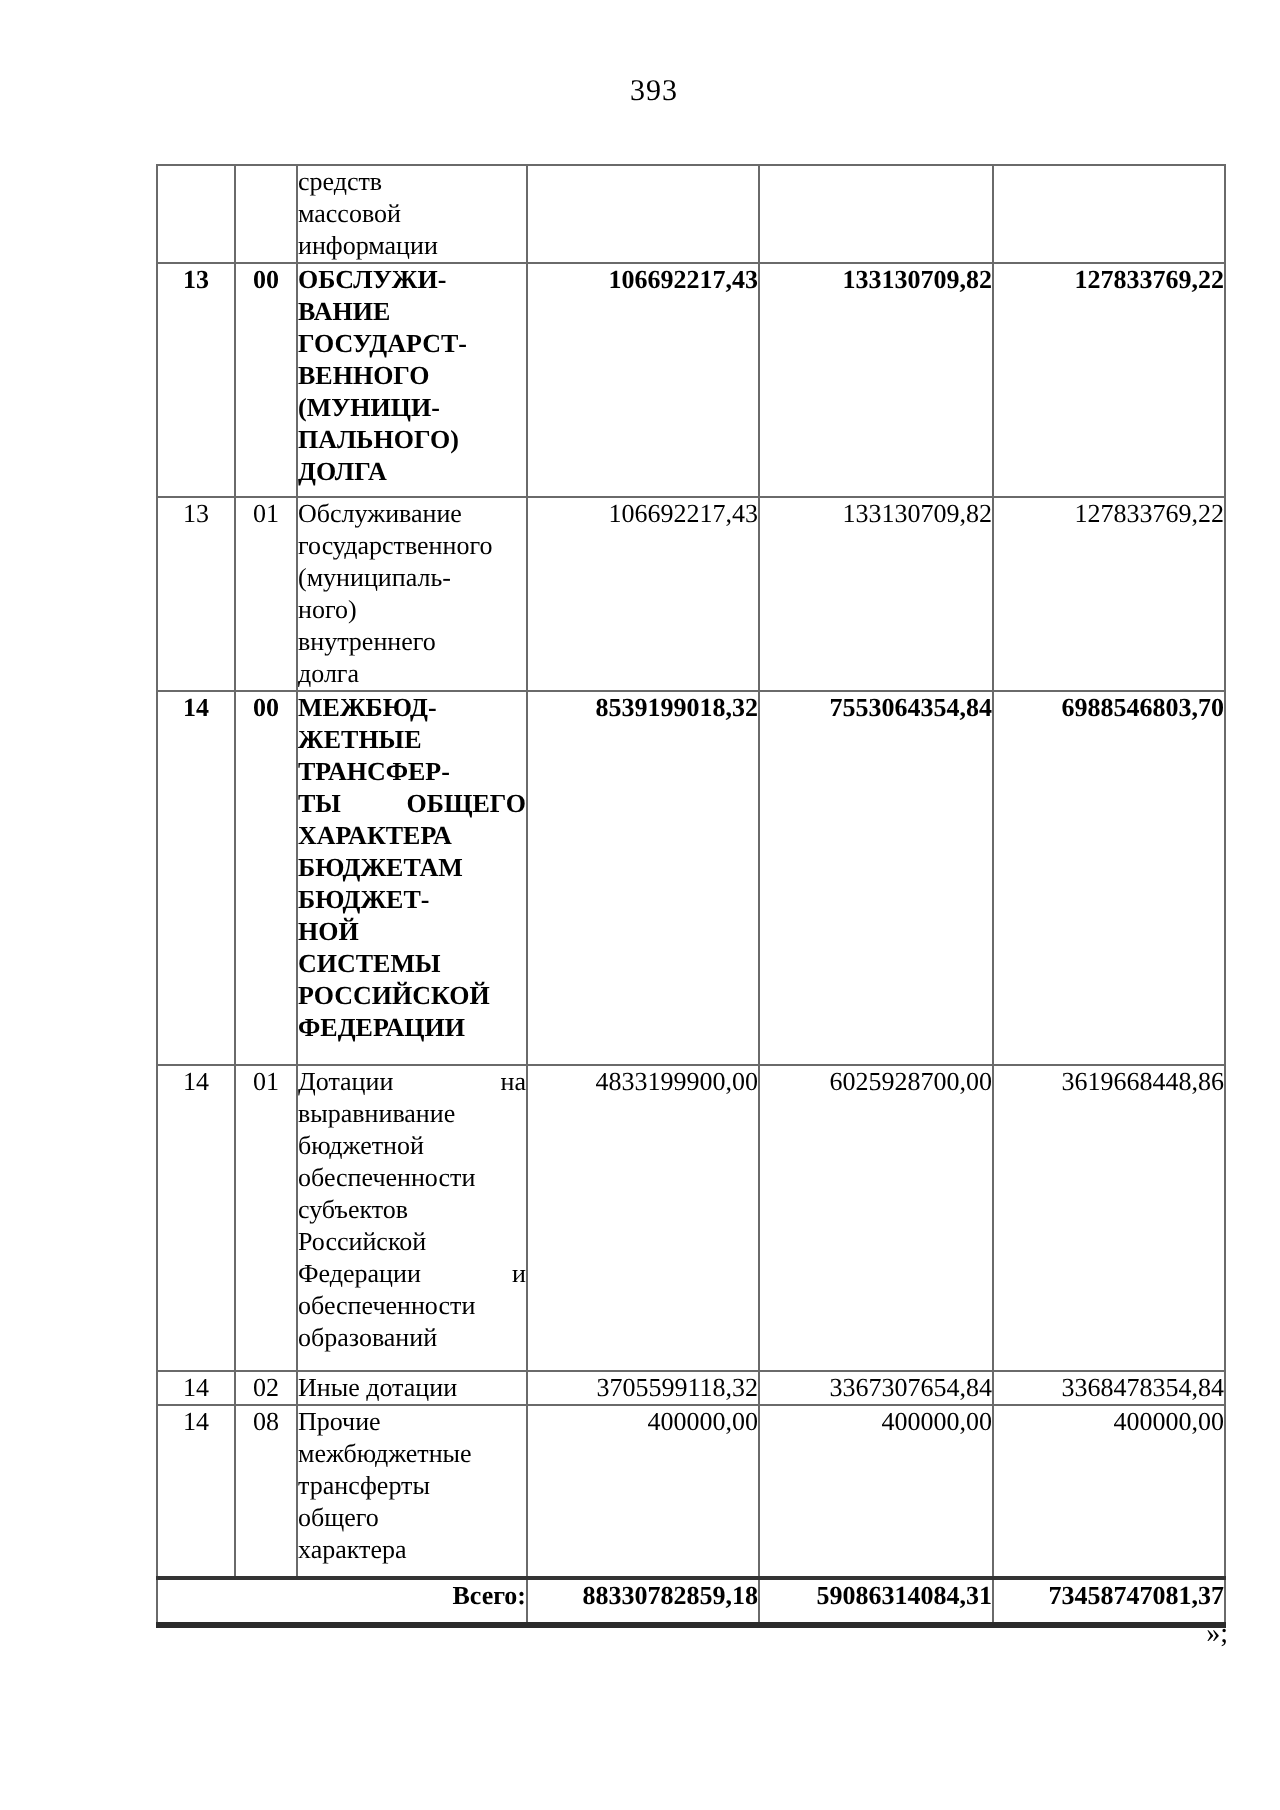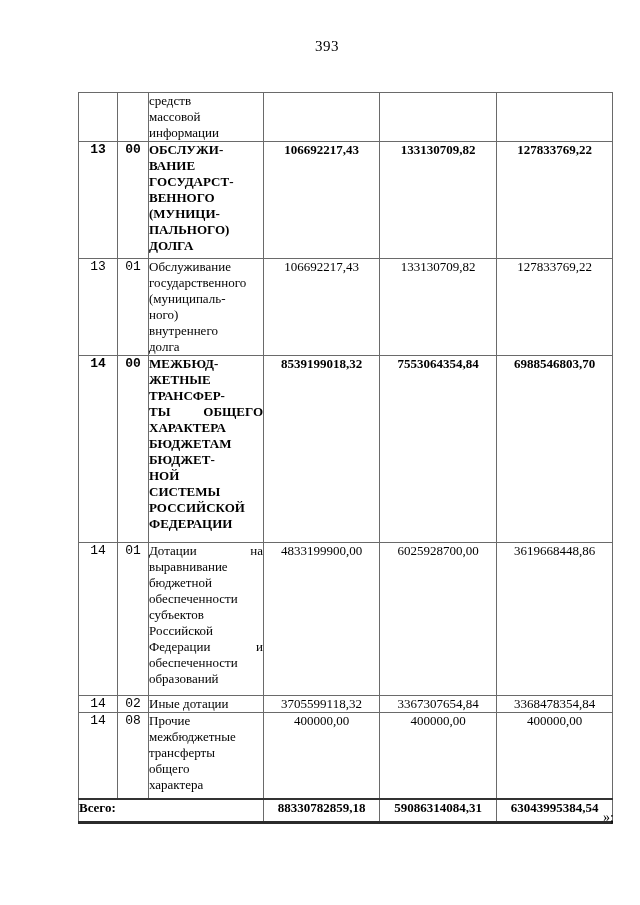--- a/index.html
+++ b/index.html
@@ -6,40 +6,40 @@
   html, body { width:640px; height:905px; background:#ffffff; }
   body { font-family:"Liberation Serif", serif; color:#000; }
   .page { position:relative; width:640px; height:905px; background:#fff; overflow:hidden; }
 
   .pagenum {
     position:absolute; top:38px; left:0; width:654px;
     text-align:center; font-size:15px; letter-spacing:0.5px;
   }
 
   table.budget {
-    position:absolute; left:78px; top:92px; width:534px;
+    position:absolute; left:78px; top:82px; width:534px;
     border-collapse:collapse; table-layout:fixed;
     border:1px solid #4a4a4a; border-bottom:3px solid #2b2b2b;padding-left:46px;
   }
   table.budget td {
     border:1px solid #6a6a6a;
     vertical-align:top;
     font-size:13px; line-height:16px;
     padding:0;
     overflow:hidden;
   }
-  td.c-code { text-align:center; padding-top:1px;font-family:Liberation Mono, monospace; }
+  td.c-code { text-align:center; padding-top:1px; }
   td.c-name { text-align:left; padding:1px 3px 0 4px; }
-  td.c-num  { text-align:center; padding-top:1px; }
+  td.c-num  { text-align:right; padding-top:1px; }
   tr.bold td { font-weight:bold; }
   .jline { text-align:justify; text-align-last:justify; }
 
   tr.total-row { height:24px; }
   tr.total-row td { border-top:2px solid #333; font-weight:bold; }
-  td.total-label { text-align:left; padding:2px 3px 0 5px; }
+  td.total-label { text-align:right; padding:2px 3px 0 5px; }
 
   .closing-mark {
     position:absolute; top:810px; left:78px; width:536px;
     text-align:right; font-size:14px;
   }
 </style>
 </head>
 <body>
 
 <div class="page">
@@ -160,20 +160,20 @@
           <td class="c-num">400000,00</td>
           <td class="c-num">400000,00</td>
           <td class="c-num">400000,00</td>
         </tr>
       </tbody>
     <tbody>
       <tr class="total-row">
         <td colspan="3" class="total-label">Всего:</td>
         <td class="c-num">88330782859,18</td>
         <td class="c-num">59086314084,31</td>
-        <td class="c-num">63043995384,54</td>
+        <td class="c-num">73458747081,37</td>
       </tr>
     </tbody>
   </table>
 
   <div class="closing-mark">»;</div>
 
 </div>
 
 </body></html>

